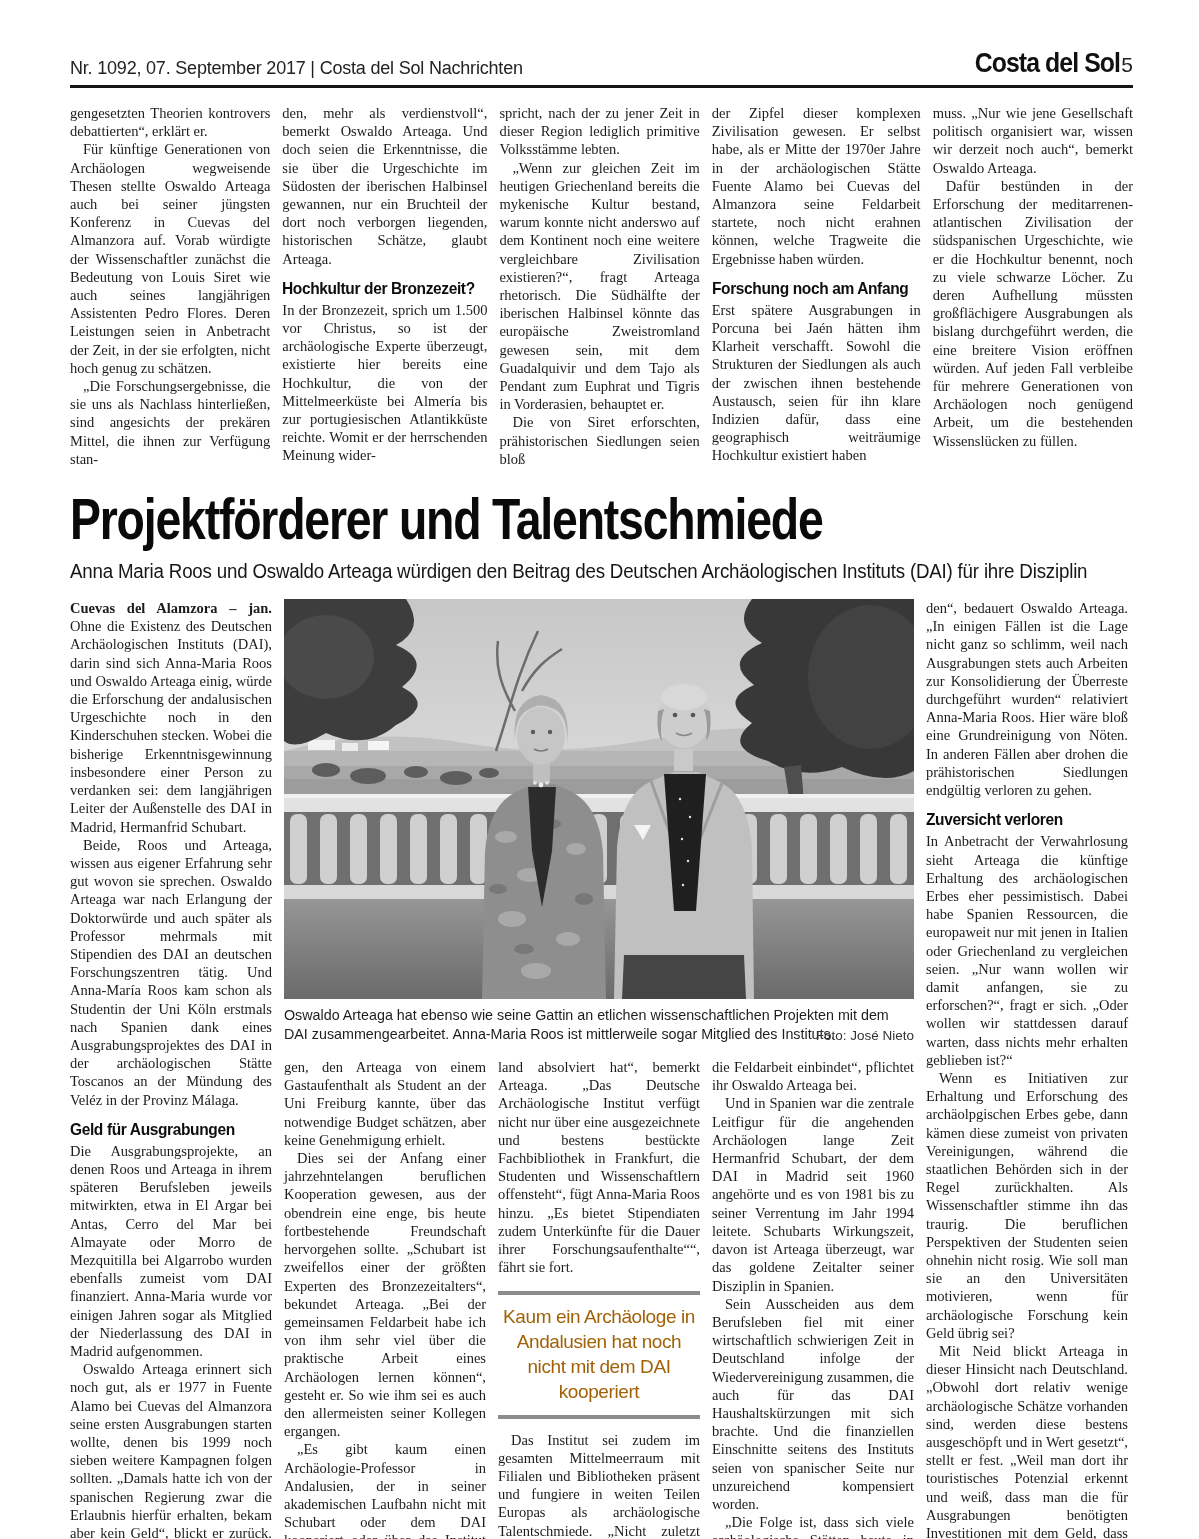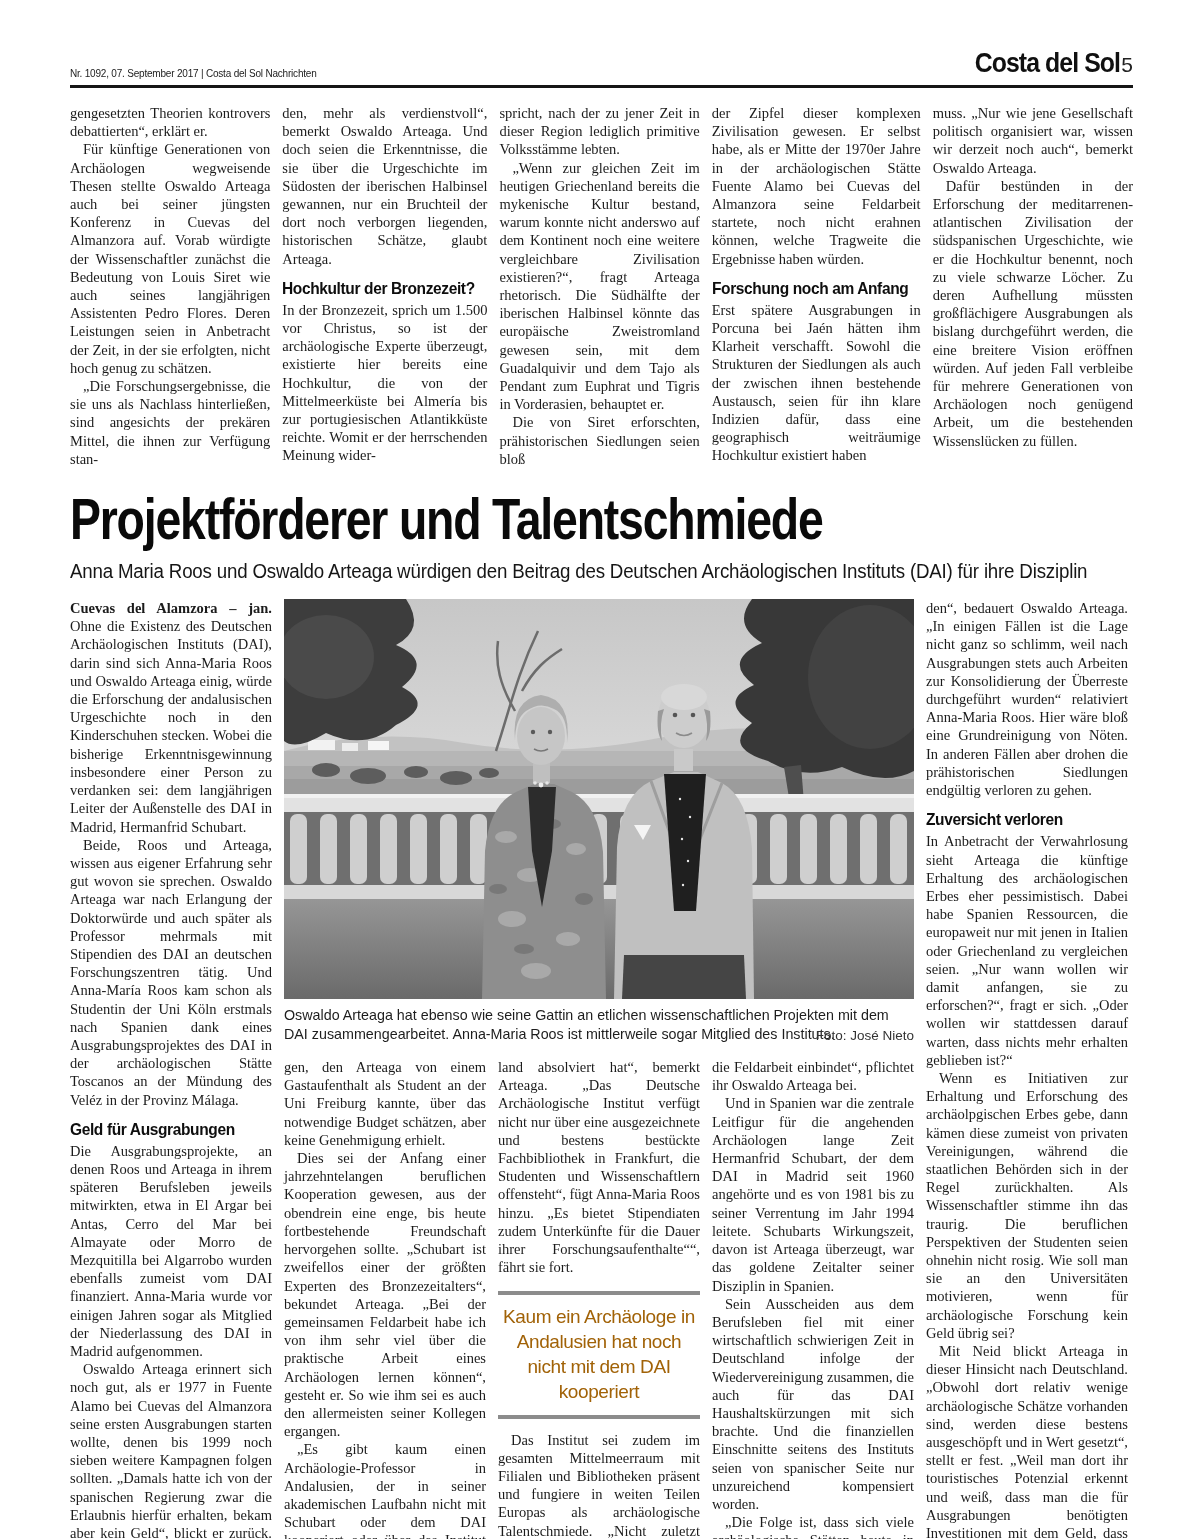--- a/index.html
+++ b/index.html
@@ -2,21 +2,21 @@
 <html lang="de"><head>
 <meta charset="utf-8">
 <style>
   html,body{margin:0;padding:0;background:#ffffff;}
   .page{position:relative;width:1199px;height:1539px;background:#fff;overflow:hidden;
         box-sizing:border-box;padding:0 66px 0 70px;color:#1b1b1b;
         font-family:"Liberation Serif", serif;}
   
   .masthead{display:flex;justify-content:space-between;align-items:flex-end;
             padding-top:48px;border-bottom:3px solid #161616;padding-bottom:6px;}
-  .issue-line{font-family:"Liberation Sans", sans-serif;font-size:10px;letter-spacing:-0.2px;color:#222;}
+  .issue-line{font-family:"Liberation Sans", sans-serif;font-size:18px;letter-spacing:-0.2px;color:#222;}
   .brandwrap{display:flex;align-items:baseline;gap:1px;}
   .brand{font-family:"Liberation Sans", sans-serif;font-weight:bold;font-size:27px;
          letter-spacing:-1px;transform:scaleX(.92);transform-origin:right bottom;color:#101010;}
   .pagenum{font-family:"Liberation Sans", sans-serif;font-size:21px;color:#222;}
   
   .grid-top{display:grid;grid-template-columns:repeat(5,1fr);column-gap:12px;margin-top:16px;}
   .bp{margin:0;font-size:14.5px;line-height:18.2px;text-align:justify;hyphens:auto;-webkit-hyphens:auto;}
   .bp.ind{text-indent:13px;}
   .colhead{margin:11px 0 3px 0;font-family:"Liberation Sans", sans-serif;font-weight:bold;
            font-size:16.5px;letter-spacing:-0.4px;color:#0e0e0e;transform:scaleX(.94);

